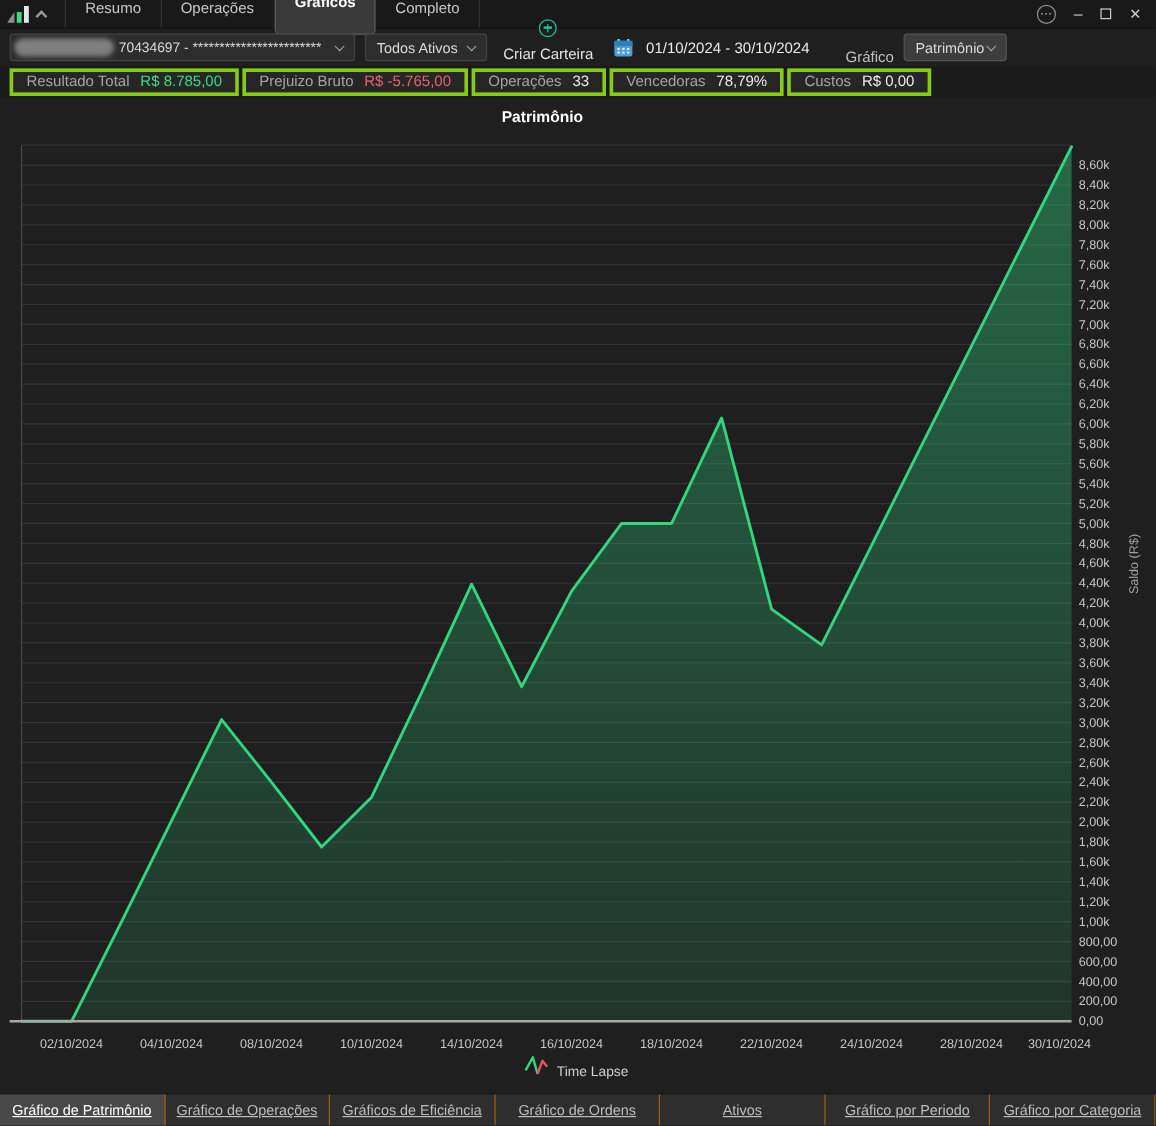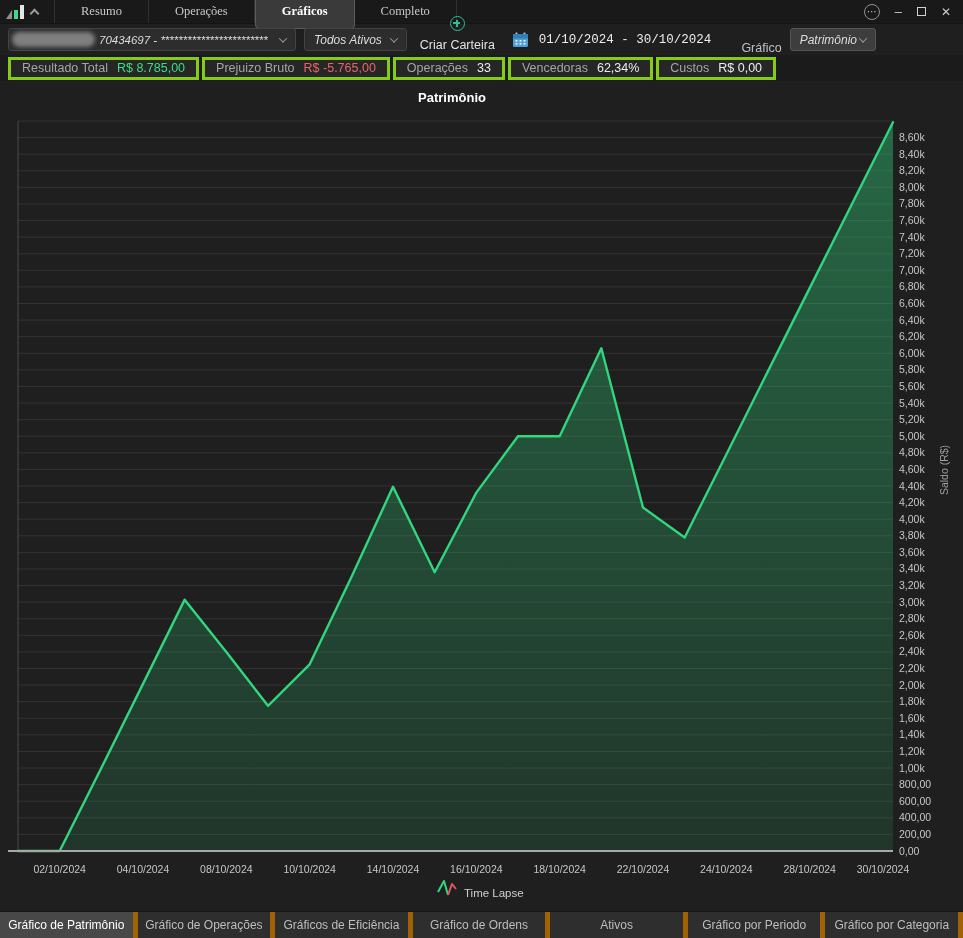--- a/index.html
+++ b/index.html
@@ -12,57 +12,57 @@
     position: relative;
   }
   
   .titlebar { height:24px; background:#191919; border-bottom:1px solid #141414; display:flex; align-items:center; }
   .logo { display:flex; align-items:flex-end; gap:2px; margin:0 5px 0 6px; height:15px; }
   .logo .b1 { width:0; height:0; border-left:6px solid transparent; border-bottom:9px solid #8f8f8f; }
   .logo .b2 { width:4px; height:9px;  background:#3ddc84; }
   .logo .b3 { width:4px; height:14px; background:#e6e6e6; }
   .chev-up { width:7px; height:7px; border-left:2px solid #9a9a9a; border-top:2px solid #9a9a9a; transform:rotate(45deg); margin:4px 4px 0 2px; }
   .ttabs { display:flex; margin-left:12px; height:100%; align-items:center; }
-  .ttab { padding:0 26px; height:100%; display:flex; align-items:center; font-size:12.5px; color:#c8c8c8; border-right:1px solid #303030; cursor:default; white-space:nowrap;font-family:Liberation Serif, serif; }
+  .ttab { padding:0 16px; height:100%; display:flex; font-size:12.5px; color:#c8c8c8; border-right:1px solid #303030; cursor:default; white-space:nowrap; }
   .ttab:first-child { border-left:1px solid #303030; }
   .ttab.active { background:#3a3a3a; border:1px solid #5c5c5c; border-radius:4px; color:#fff; font-weight:bold; height:35px; }
   .winbtns { margin-left:auto; display:flex; align-items:center; gap:15px; padding-right:12px; color:#cfcfcf; }
   .more-circle { width:16px; height:16px; border:1px solid #8f8f8f; border-radius:50%; display:flex; align-items:center; justify-content:center; font-size:10px; color:#cfcfcf; line-height:1; }
   .minbtn { font-size:13px; line-height:10px; }
   .maxbtn { width:9px; height:9px; border:1px solid #cfcfcf; }
   .closebtn { font-size:12px; }
   
   .toolbar { height:31px; display:flex; align-items:center; gap:8px; padding:0 8px; background:#1f1f1f; }
-  .select { height:23px; background:#2d2d2d; border:1px solid #434343; border-radius:3px; display:flex; align-items:center; font-size:12px; color:#dcdcdc; padding:0 9px; position:relative; white-space:nowrap;font-style:italic; }
+  .select { height:23px; background:#2d2d2d; border:1px solid #434343; border-radius:3px; display:flex; align-items:center; font-size:12px; color:#dcdcdc; padding:0 9px; position:relative; white-space:nowrap; }
   .chevron { width:6px; height:6px; border-right:1.5px solid #9a9a9a; border-bottom:1.5px solid #9a9a9a; transform:rotate(45deg) translate(-1px,-1px); margin-left:9px; flex:0 0 auto; }
   .acct { width:288px; padding-left:4px; }
   .blurpill { position:absolute; left:3px; top:3px; width:83px; height:15px; background:#868686; border-radius:8px; filter:blur(2px); opacity:.92; }
   .acct-text { margin-left:86px; font-size:11.5px; overflow:hidden; text-overflow:clip; flex:1; }
   .btn-create { display:flex; align-items:center; gap:7px; font-size:12.5px; color:#e2e2e2; padding:0 5px; cursor:default;flex-direction:column; }
   .plus-circle { width:15px; height:15px; border:1.5px solid #2cbd97; border-radius:50%; position:relative; display:inline-block; }
   .plus-circle .ph { position:absolute; left:2.5px; top:5.3px; width:7px; height:1.5px; background:#2cbd97; }
   .plus-circle .pv { position:absolute; left:5.3px; top:2.5px; width:1.5px; height:7px; background:#2cbd97; }
   .caret { width:0; height:0; border-left:4px solid transparent; border-right:4px solid transparent; border-top:4px solid #b0b0b0; margin-left:3px; }
   .cal { margin-left:4px; }
-  .date-text { font-size:12.5px; color:#ececec; margin-left:2px;font-family:Liberation Mono, monospace; }
+  .date-text { font-size:12.5px; color:#ececec; margin-left:2px; }
   .lbl-g { font-size:12.5px; color:#c0c0c0; margin-left:22px;margin-top:17px; }
   .ptype { background:#3d3d3d; border-color:#555; width:86px; }
   .ptype .chevron { margin-left:auto; }
   
   .statsrow { height:26px; background:#1b1b1b; display:flex; align-items:center; gap:3px; padding:0 8px; }
   .stat { display:flex; align-items:center; gap:9px; background:#262626; border:3px solid #84cc16; padding:0 11px; height:23px; font-size:12.5px; white-space:nowrap; }
   .s-lbl { color:#a5a5a5; }
   .c-green { color:#3ddc84; } .c-red { color:#e8636b; } .c-white { color:#ececec; }
   
   .chart-wrap { position:relative; width:963px; height:830px; background:#1f1f1f; }
   .chart-wrap svg { position:absolute; left:0; top:0; }
   svg text { font-family:"Liberation Sans", sans-serif; }
   
   .bottombar { height:27px; background:#2e2e2e; border-top:1px solid #151515; display:flex; }
-  .btab { flex:1; display:flex; align-items:center; justify-content:center; font-size:12px; color:#bdbdbd; border-right:5px solid #a16207; cursor:default; white-space:nowrap; }
+  .btab { flex:1; display:flex; align-items:center; justify-content:center; font-size:12px; color:#bdbdbd; border-right:1px solid #a16207; cursor:default; white-space:nowrap;text-decoration:underline; }
   .btab.active { background:#484848; color:#fff; }
 </style>
 </head>
 <body>
 
 <div class="titlebar">
   <div class="logo">
     <span class="b1"></span>
       <span class="b2"></span>
       <span class="b3"></span>
@@ -138,21 +138,21 @@
     <div class="stat">
       <span class="s-lbl">Prejuizo Bruto</span>
       <span class="s-val c-red">R$ -5.765,00</span>
     </div>
     <div class="stat">
       <span class="s-lbl">Operações</span>
       <span class="s-val c-white">33</span>
     </div>
     <div class="stat">
       <span class="s-lbl">Vencedoras</span>
-      <span class="s-val c-white">62,34%</span>
+      <span class="s-val c-white">78,79%</span>
     </div>
     <div class="stat">
       <span class="s-lbl">Custos</span>
       <span class="s-val c-white">R$ 0,00</span>
     </div>
   </div>
 
 <div class="chart-wrap">
   <svg id="chart-svg" width="963" height="830" viewBox="0 0 963 830">
       <defs>

